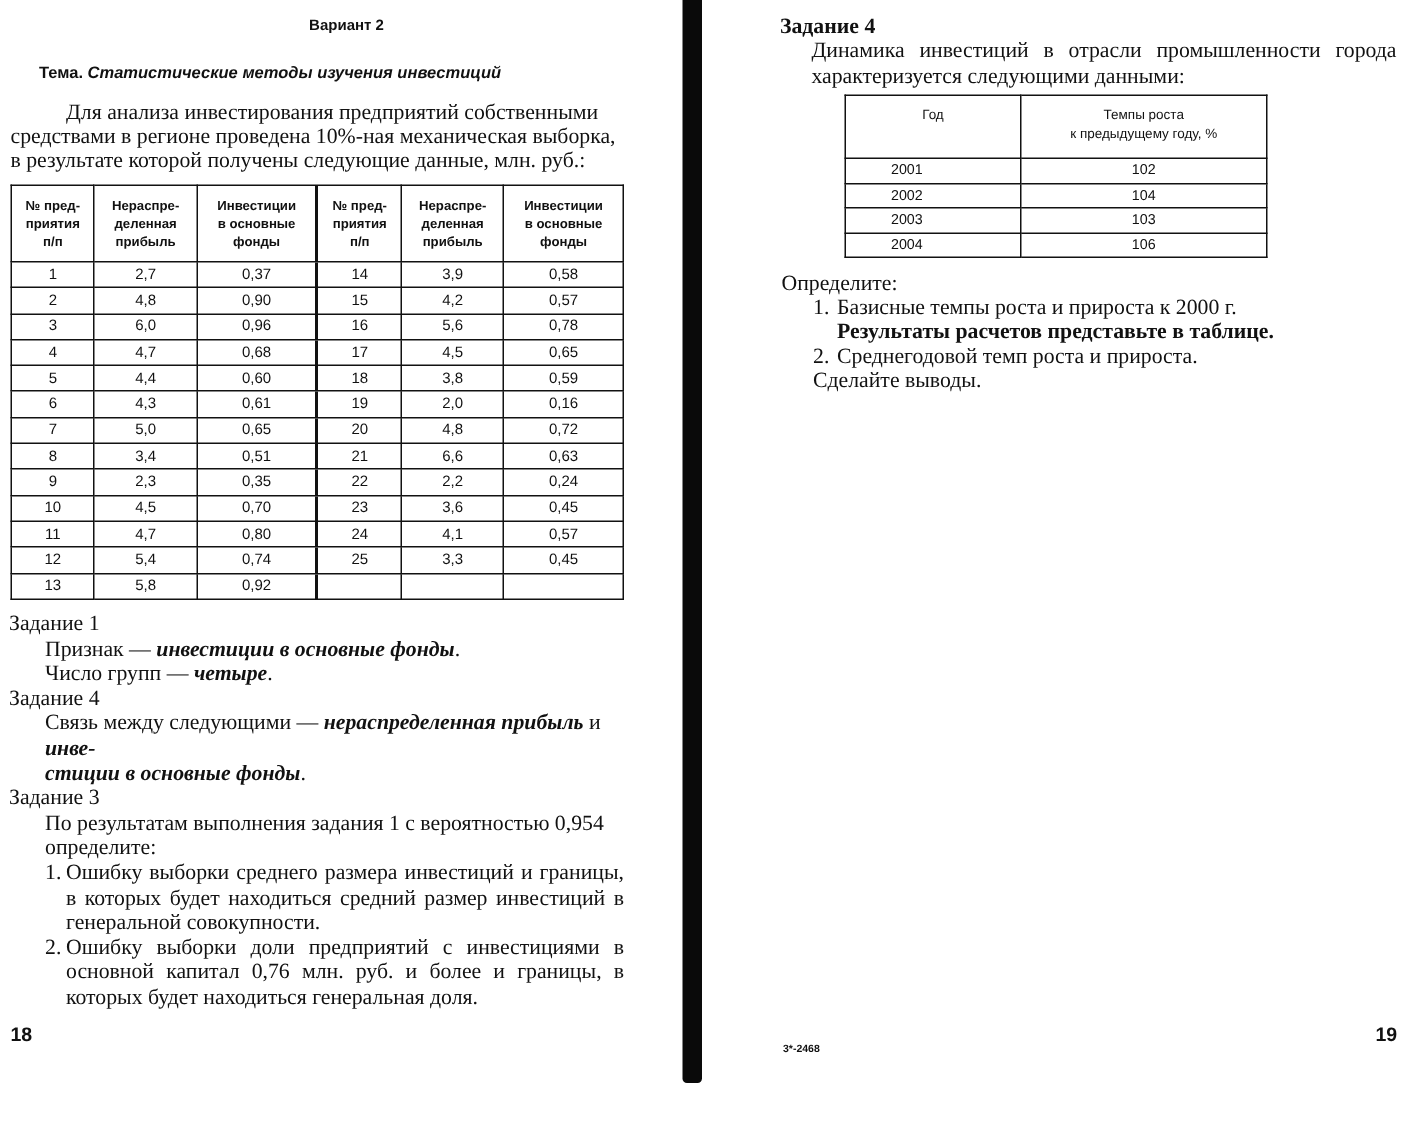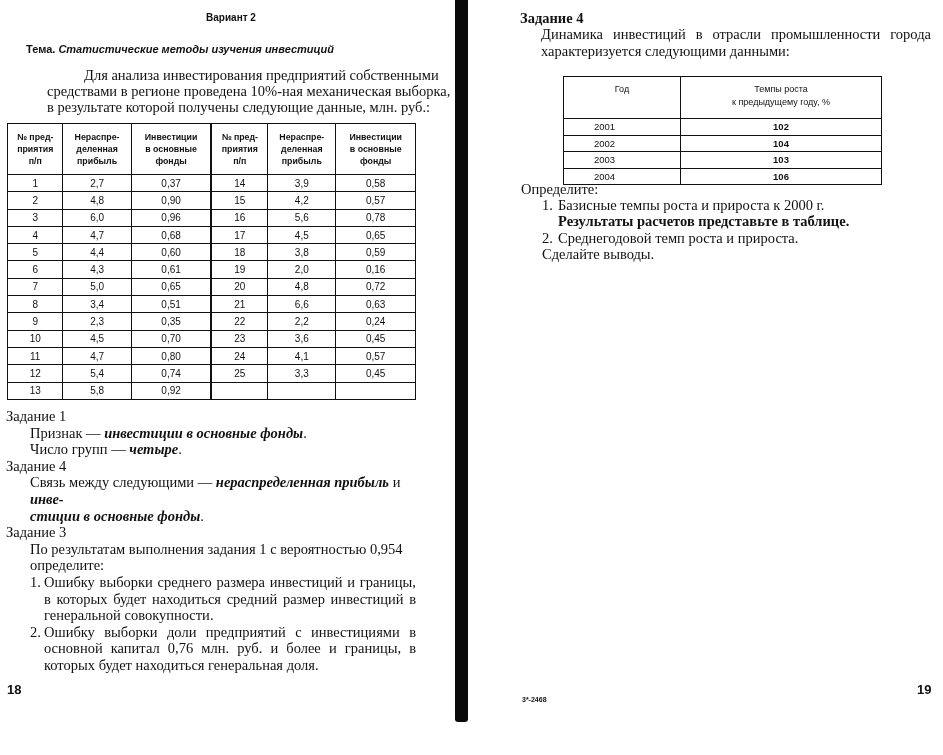--- a/index.html
+++ b/index.html
@@ -2,46 +2,46 @@
 <html><head>
 <meta charset="utf-8">
 <style>
   html, body { margin:0; padding:0; }
   body { width:943px; height:755px; background:#fff; position:relative; overflow:hidden; color:#111; font-family:"Liberation Serif", serif; }
   .spine { position:absolute; left:455px; top:0; width:13px; height:722px; background:#0a0a0a; border-radius:0 0 3px 3px; }
   .sans { font-family:"Liberation Sans", sans-serif; }
   .variant { position:absolute; left:0; width:420px; top:12px; text-align:center; font-size:10px; font-weight:bold;margin-left:21px; }
   .topic { position:absolute; left:26px; top:43px; font-size:11px; font-weight:bold; white-space:nowrap; }
   .topic i { font-style:italic; }
-  .para { position:absolute; left:7px; width:408px; top:67px; font-size:14.5px; line-height:16px; text-align:justify;margin-left:40px; }
+  .para { position:absolute; left:7px; width:408px; top:67px; font-size:14.5px; line-height:16px; text-align:justify; }
   .para .ind { padding-left:37px; }
   table { border-collapse:collapse; }
   .tbl1 { position:absolute; left:7px; top:123px; width:409px; font-family:"Liberation Sans", sans-serif; font-size:9.5px; }
   .tbl1 td, .tbl1 th { border:1.3px solid #111; text-align:center; padding:0; }
   .tbl1 th { font-weight:bold; height:50px; line-height:12px; font-size:8.8px; vertical-align:middle; }
   .tbl1 td { height:16.3px; font-size:10px; }
   .tbl1 .mid { border-left:2.6px solid #111; }
   .tbl1 tr.first td { border-top:none; border-bottom:none; }
   .tbl1 tr.first td { border-bottom:1.3px solid #111; }
   .tasks { position:absolute; left:6px; top:408px; width:410px; font-size:14.5px; line-height:16.6px; }
   .h { font-weight:normal; }
   .ind1 { padding-left:24px; }
   .li { padding-left:24px; text-indent:0; display:flex; }
   .li .n { width:14px; flex:none; }
   .li .t { flex:1; text-align:justify; }
   .bi { font-weight:bold; font-style:italic; }
   .pnum { position:absolute; font-family:"Liberation Sans", sans-serif; font-weight:bold; font-size:13px; top:682px; }
   .r-title { position:absolute; left:520px; top:10px; font-size:14.5px; font-weight:bold; }
   .r-para { position:absolute; left:541px; width:390px; top:26px; font-size:14.5px; line-height:16.6px; text-align:justify; }
-  .tbl2 { position:absolute; left:563px; top:76px; width:319px; font-family:"Liberation Sans", sans-serif; font-size:9px; }
+  .tbl2 { position:absolute; left:563px; top:63px; width:282px; font-family:"Liberation Sans", sans-serif; font-size:9px; }
   .tbl2 td, .tbl2 th { border:1.3px solid #111; padding:0; }
   .tbl2 th { font-weight:normal; height:35px; text-align:center; vertical-align:top; padding-top:6px; line-height:13px; font-size:9px; }
   .tbl2 td { height:15.5px; font-size:9.5px; }
   .tbl2 td.y { padding-left:30px; }
-  .tbl2 td.v { text-align:center;font-weight:bold; }
+  .tbl2 td.v { text-align:center; }
   .r-body { position:absolute; left:521px; top:181px; width:410px; font-size:14.5px; line-height:16.2px; }
   .r-body .ind1 { padding-left:21px; }
   .r-body .li { padding-left:21px; }
   .r-body .sub { padding-left:37px; text-align:justify;font-weight:bold; }
   .code { position:absolute; left:522px; top:696px; font-family:"Liberation Sans", sans-serif; font-size:7px; font-weight:bold; }
 </style>
 </head>
 <body>
 
 <div class="spine"></div>

